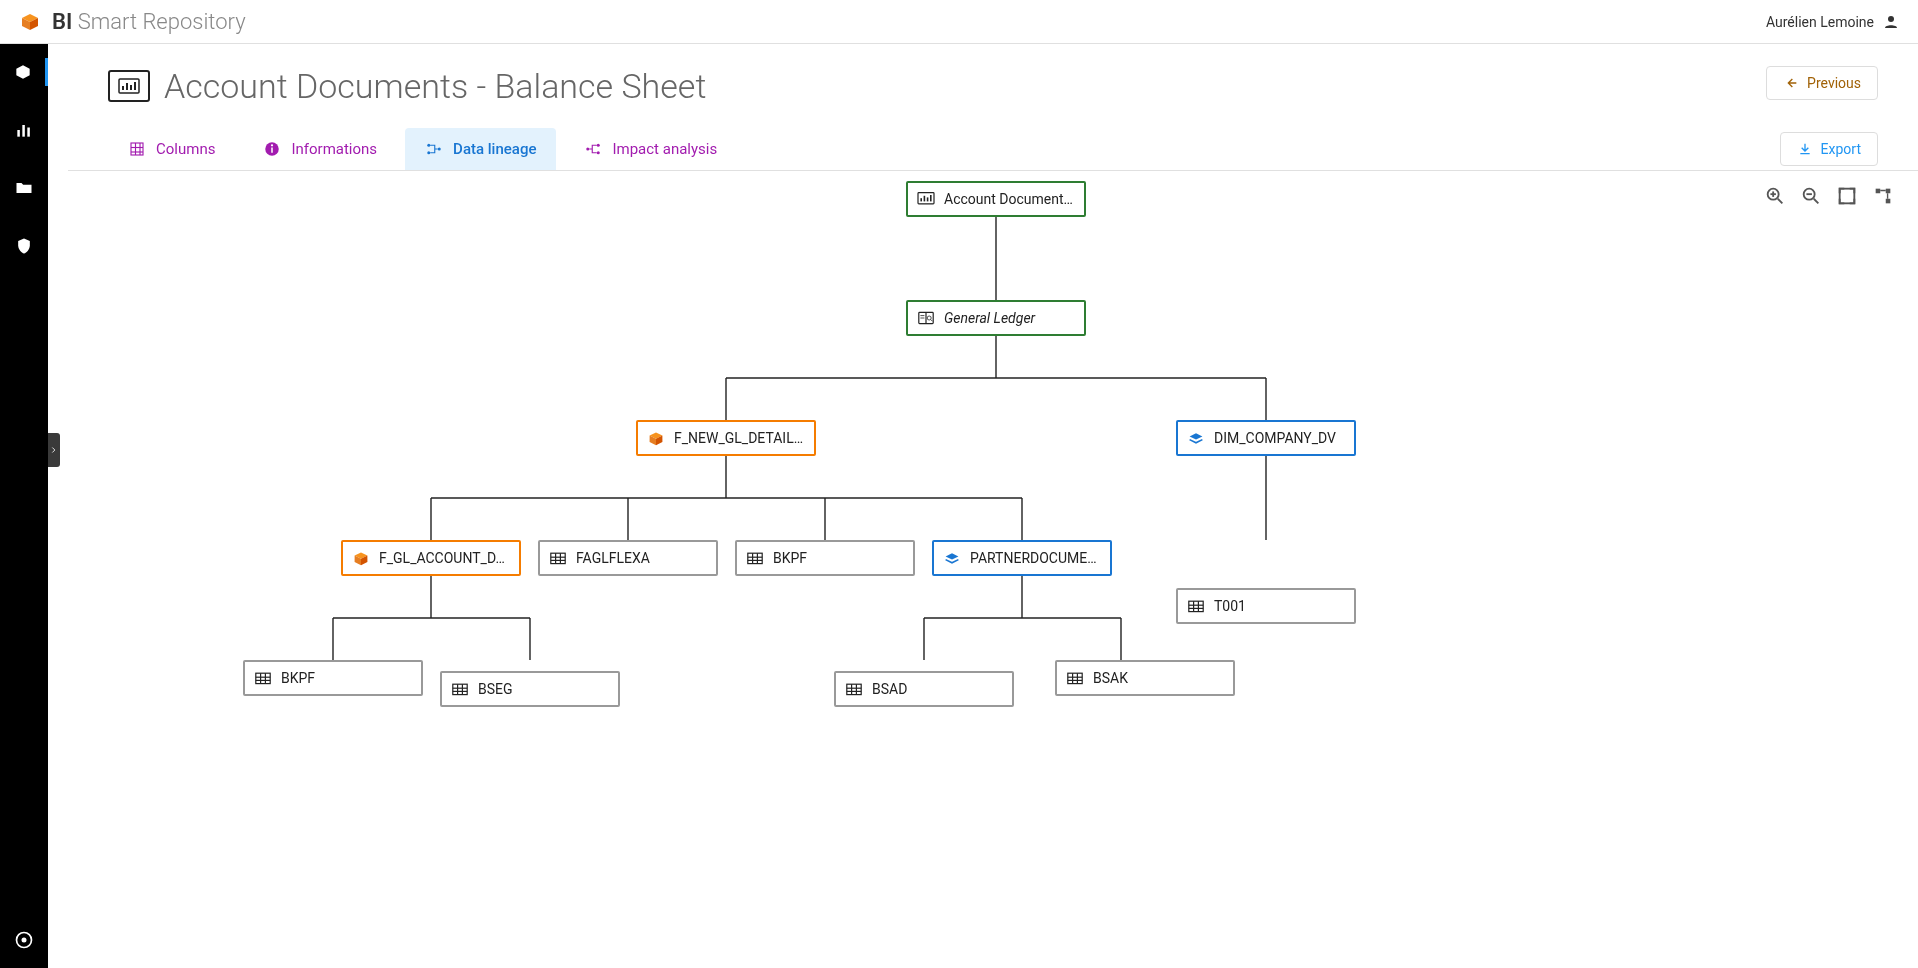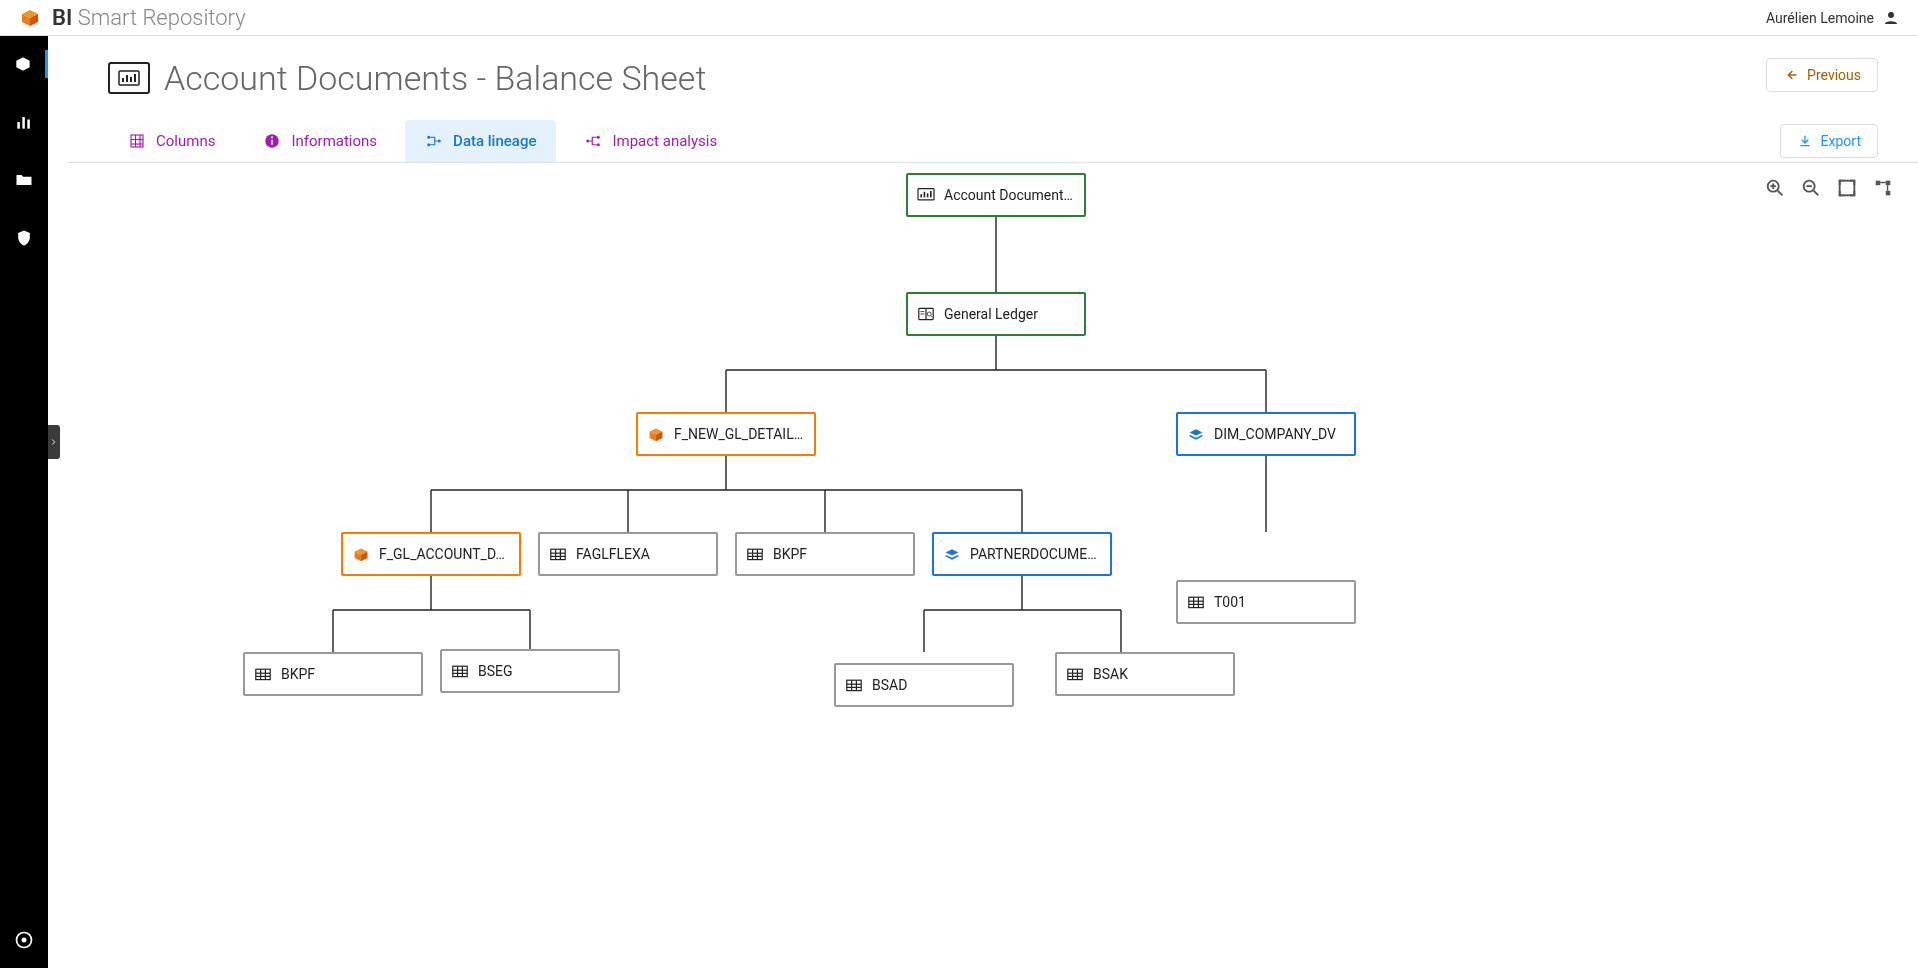--- a/index.html
+++ b/index.html
@@ -1,17 +1,17 @@
 <!DOCTYPE html>
 <html><head>
 <meta charset="utf-8">
 <style>
 * { margin: 0; padding: 0; box-sizing: border-box; font-family: -apple-system, BlinkMacSystemFont, "Segoe UI", Roboto, sans-serif; }
 body { background: #fff; width: 1918px; height: 968px; overflow: hidden; display: flex; flex-direction: column; }
-.topbar { height: 36px; display: flex; align-items: center; padding: 0 18px; border-bottom: 1px solid #e0e0e0; justify-content: space-between; }
+.topbar { height: 44px; display: flex; align-items: center; padding: 0 18px; border-bottom: 1px solid #e0e0e0; justify-content: space-between; }
 .brand { display: flex; align-items: center; gap: 10px; }
 .brand-logo { width: 24px; height: 24px; }
 .brand-text { font-size: 22px; font-weight: 300; color: #888; }
 .brand-text b { font-weight: 600; color: #333; }
 .user { display: flex; align-items: center; gap: 8px; font-size: 14px; color: #333; }
 .user svg { width: 18px; height: 18px; }
 .layout { flex: 1; display: flex; min-height: 0; }
 .sidenav { width: 48px; background: #000; display: flex; flex-direction: column; align-items: center; padding-top: 14px; gap: 30px; position: relative; }
 .sidenav .navitem { width: 48px; height: 28px; display: flex; align-items: center; justify-content: center; cursor: pointer; }
 .sidenav .navitem.active { border-right: 3px solid #2196f3; }
@@ -35,21 +35,21 @@
 .tabs-row { display: flex; align-items: center; justify-content: space-between; padding: 0 40px; border-bottom: 1px solid #e0e0e0; margin-top: 12px; }
 .tabs { display: flex; gap: 8px; }
 .tab { display: flex; align-items: center; gap: 10px; padding: 12px 20px; font-size: 15px; color: #a21caf; cursor: pointer; border-radius: 4px 4px 0 0; }
 .tab svg { width: 18px; height: 18px; }
 .tab.active { background: #e3f2fd; color: #1976d2; font-weight: 500; }
 .tab.active svg { color: #1976d2; }
 .canvas-area { flex: 1; position: relative; overflow: hidden; }
 .canvas-toolbar { position: absolute; top: 14px; right: 24px; display: flex; gap: 14px; }
 .canvas-toolbar .tool { width: 22px; height: 22px; cursor: pointer; color: #555; }
 .canvas-toolbar svg { width: 22px; height: 22px; }
-.node { position: absolute; width: 180px; height: 44px; border: 2px solid; background: #fff; display: flex; align-items: center; gap: 8px; padding: 0 8px; font-size: 14px; color: #222; border-radius: 2px; }
+.node { position: absolute; width: 180px; height: 36px; border: 2px solid; background: #fff; display: flex; align-items: center; gap: 8px; padding: 0 8px; font-size: 14px; color: #222; border-radius: 2px; }
 .node.green { border-color: #2e7d32; }
 .node.orange { border-color: #f57c00; }
 .node.blue { border-color: #1976d2; }
 .node.gray { border-color: #999; }
 .node-label { white-space: nowrap; overflow: hidden; text-overflow: ellipsis; flex: 1; }
 .node svg { width: 20px; height: 16px; flex-shrink: 0; }
 svg.edges { position: absolute; top: 0; left: 0; width: 100%; height: 100%; pointer-events: none; }
 svg.edges line, svg.edges polyline { stroke: #222; stroke-width: 1.4; fill: none; }
 </style>
 </head>
@@ -313,21 +313,21 @@
           <line x1="856" y1="447" x2="1053" y2="447"></line>
           <line x1="856" y1="447" x2="856" y2="489"></line>
           <line x1="1053" y1="447" x2="1053" y2="489"></line>
         </svg>
     <div class="node green" style="left: 838px; top: 10px;">
           <svg viewBox="0 0 24 20">
             <use href="#ic-report"></use>
           </svg>
           <span class="node-label">Account Document…</span>
         </div>
-        <div class="node green" style="left: 838px; top: 129px;">
+        <div class="node green" style="left: 838px; top: 129px; font-style: italic;">
           <svg viewBox="0 0 24 20">
             <use href="#ic-book"></use>
           </svg>
           <span class="node-label">General Ledger</span>
         </div>
         <div class="node orange" style="left: 568px; top: 249px;">
           <svg viewBox="0 0 24 20">
             <use href="#ic-ncube"></use>
           </svg>
           <span class="node-label">F_NEW_GL_DETAIL…</span>
@@ -367,21 +367,21 @@
             <use href="#ic-table"></use>
           </svg>
           <span class="node-label">T001</span>
         </div>
         <div class="node gray" style="left: 175px; top: 489px;">
           <svg viewBox="0 0 24 20">
             <use href="#ic-table"></use>
           </svg>
           <span class="node-label">BKPF</span>
         </div>
-        <div class="node gray" style="left: 372px; top: 486px;">
+        <div class="node gray" style="left: 372px; top: 500px;">
           <svg viewBox="0 0 24 20">
             <use href="#ic-table"></use>
           </svg>
           <span class="node-label">BSEG</span>
         </div>
         <div class="node gray" style="left: 766px; top: 500px;">
           <svg viewBox="0 0 24 20">
             <use href="#ic-table"></use>
           </svg>
           <span class="node-label">BSAD</span>

